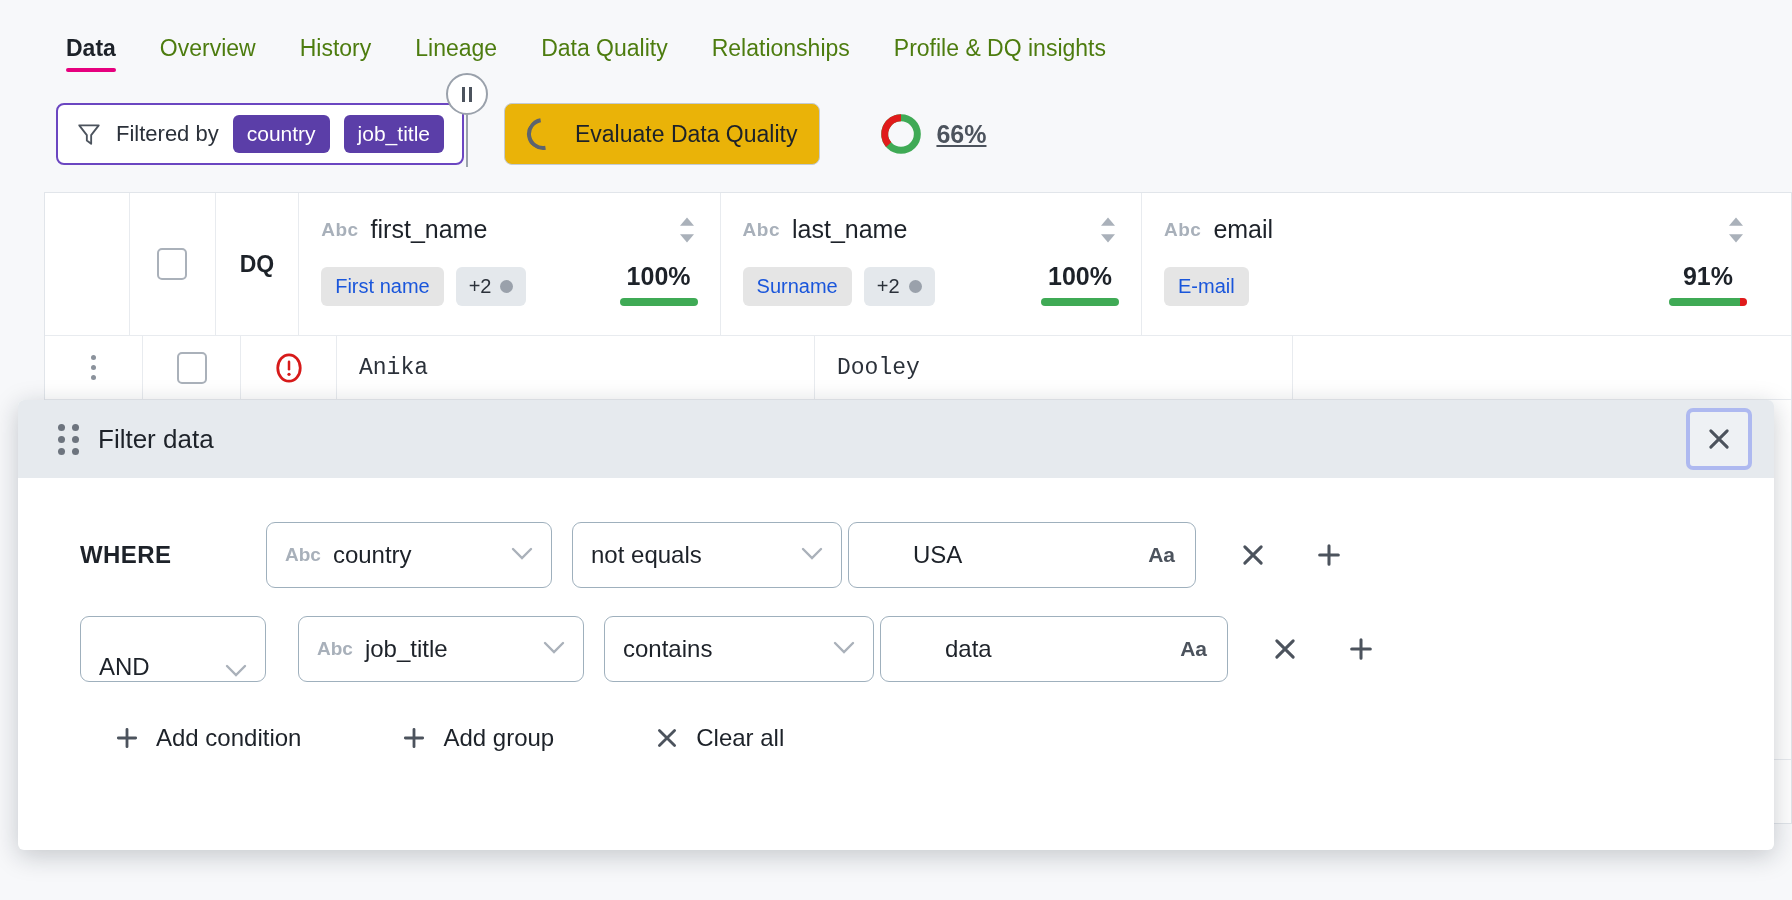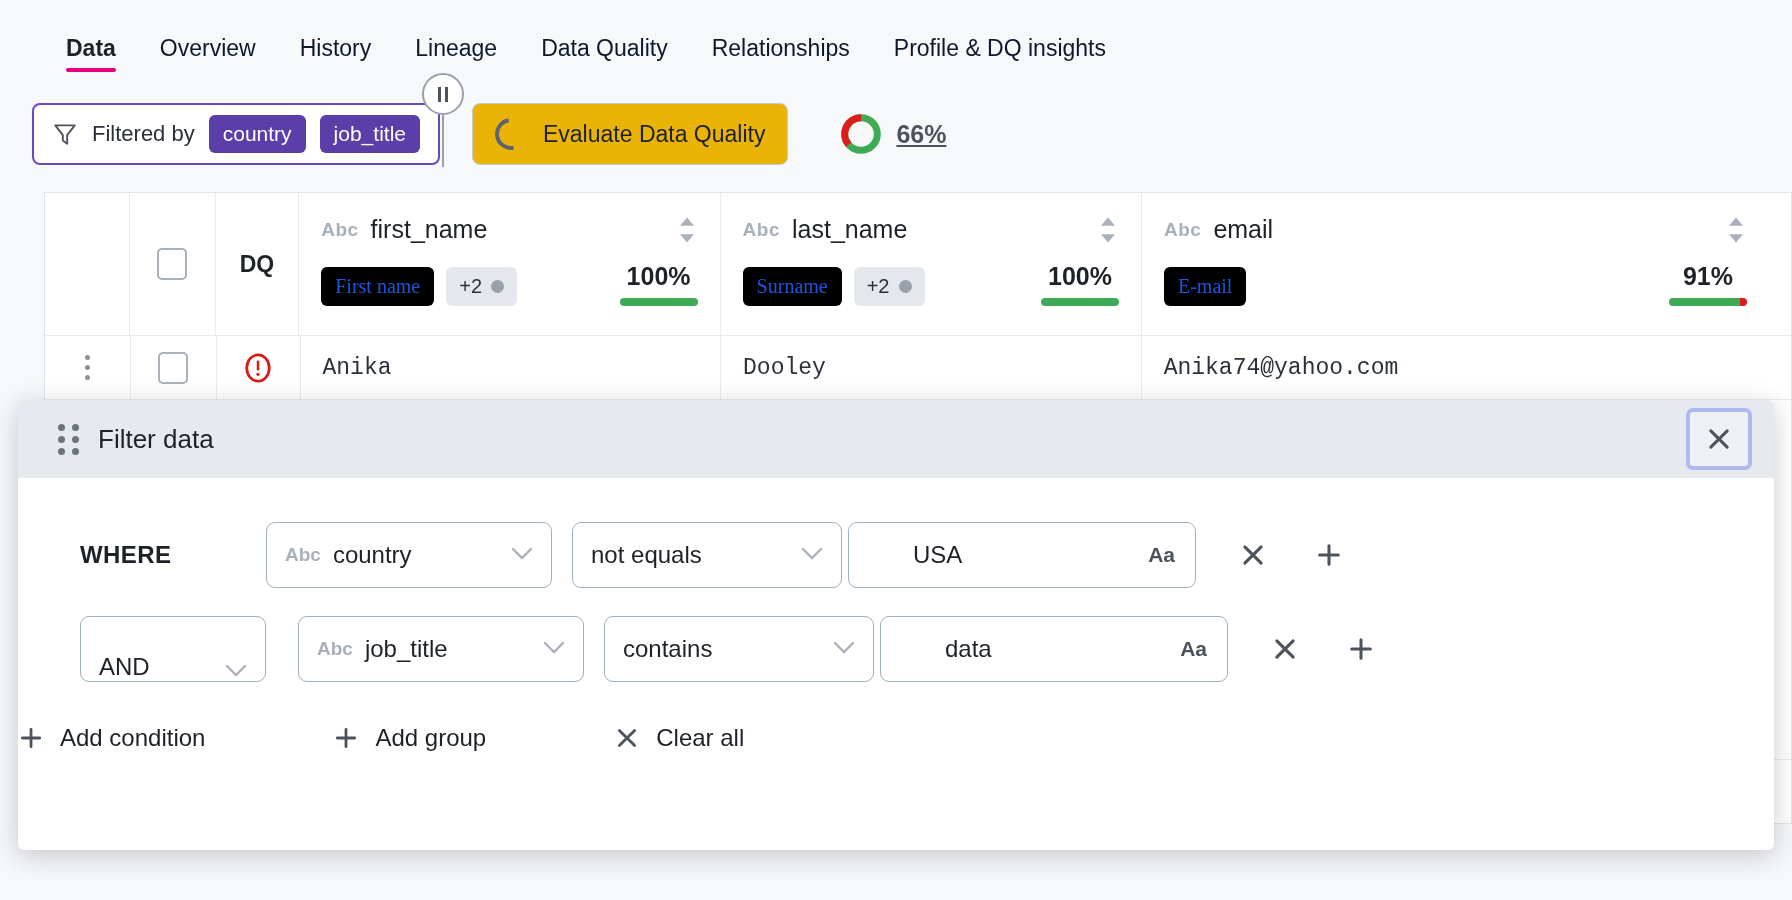--- a/index.html
+++ b/index.html
@@ -13,34 +13,34 @@
 
   
   .tabbar {
     position: absolute; top: 0; left: 0; width: 1792px; height: 78px;
     background: #f7f8fa;
     display: flex; align-items: flex-end; gap: 0px;
     padding-left: 44px;
   }
   .tab {
     position: relative;
-    font-size: 23px; color: #0f172a;
+    font-size: 23px; color: #4d7c0f;
     padding: 0 22px 16px 22px;
     cursor: pointer; white-space: nowrap;
   }
   .tab.active { color: #1d2229; font-weight: bold; }
   .tab.active::after {
     content: ""; position: absolute; left: 22px; right: 22px; bottom: 6px;
     height: 4px; background: #e6007e; border-radius: 2px;
   }
 
   
   .toolbar {
     position: absolute; top: 88px; left: 0; width: 1792px; height: 92px;
-    display: flex; align-items: center; padding-left: 32px; gap: 18px;
+    display: flex; align-items: center; padding-left: 56px; gap: 26px;
   }
   .filtered-box {
     display: flex; align-items: center; gap: 14px;
     height: 62px; padding: 0 18px;
     border: 2px solid #6b46c1; border-radius: 8px; background: #ffffff;
     position: relative; cursor: pointer;
   }
   .funnel-icon { width: 26px; height: 26px; flex: none; }
   .filtered-label { font-size: 22px; color: #2b313a; }
   .chip {
@@ -88,21 +88,21 @@
   .th-dq { width: 96px; display: flex; align-items: center; justify-content: center; }
   .th-dq span { font-size: 23px; font-weight: bold; color: #1d2229; }
   .th-col { width: 478px; padding: 22px 22px 0 22px; }
   .th-col.last { border-right: none; width: 740px; }
   .chkbox { width: 30px; height: 32px; border: 2px solid #aab1ba; border-radius: 5px; background: #fff; cursor: pointer; }
   .col-top { display: flex; align-items: center; }
   .abc { font-size: 19px; color: #a8b0ba; font-weight: bold; margin-right: 12px; letter-spacing: .5px; }
   .col-name { font-size: 25px; color: #1d2229; }
   .sort-ico { margin-left: auto; width: 22px; height: 28px; cursor: pointer; }
   .col-bottom { display: flex; align-items: flex-end; margin-top: 18px; }
-  .tag-blue { background: #000000; color: #1a56db; font-size: 20px; padding: 8px 14px; border-radius: 6px; white-space: nowrap; font-family: Liberation Serif, serif; }
+  .tag-blue { background: #e5e5e5; color: #1a56db; font-size: 20px; padding: 8px 14px; border-radius: 6px; white-space: nowrap; }
   .tag-gray { background: #e4e8ec; color: #2b313a; font-size: 20px; padding: 8px 13px; border-radius: 6px;
               margin-left: 12px; display: flex; align-items: center; gap: 9px; }
   .tag-dot { width: 13px; height: 13px; border-radius: 50%; background: #9aa1ab; display: inline-block; }
   .pct-wrap { margin-left: auto; text-align: center; }
   .pct-num { font-size: 25px; font-weight: bold; color: #1d2229; }
   .pct-bar { margin-top: 7px; height: 8px; width: 78px; border-radius: 4px; overflow: hidden; display: flex; background: #e4e8ec; }
   .pct-bar i { display: block; height: 100%; }
 
   .trow { display: flex; height: 64px; border-top: 1px solid #e8ebef; background: #ffffff; align-items: center; }
   .td { height: 64px; display: flex; align-items: center; border-right: 1px solid #e8ebef; }
@@ -149,21 +149,21 @@
   .sel-op { width: 270px; margin-right: 6px; }
   .txtin {
     height: 66px; width: 348px; border: 1px solid #9fb0bd; border-radius: 9px; background: #ffffff;
     display: flex; align-items: center; padding: 0 20px; cursor: text;
   }
   .txtin .tval { font-size: 24px; color: #1d2229; margin-left: 44px; }
   .txtin .aa { margin-left: auto; font-size: 21px; font-weight: bold; color: #4c535d; }
   .ibtn { width: 54px; display: flex; align-items: center; justify-content: center; cursor: pointer; }
   .ibtn.x { margin-left: 30px; }
   .ibtn.p { margin-left: 22px; }
-  .actions { display: flex; margin-top: 42px; gap: 28px; }
+  .actions { display: flex; padding-left: 96px; margin-top: 42px; }
   .act { display: flex; align-items: center; gap: 16px; cursor: pointer; margin-right: 100px; }
   .act .lbl { font-size: 24px; color: #1d2229; }
   .act.clear { margin-right: 0; }
 </style>
 </head>
 <body>
 
 <div id="root">
 
   <div class="tabbar">
@@ -303,21 +303,20 @@
       </div>
       <div class="td td-dq">
         <svg class="err-ico" viewBox="0 0 24 24">
           <ellipse cx="12" cy="12" rx="9" ry="10.5" fill="none" stroke="#d71a1a" stroke-width="2.2"></ellipse>
           <rect x="11" y="6" width="2" height="8" fill="#d71a1a" rx="1"></rect>
           <circle cx="12" cy="17" r="1.3" fill="#d71a1a"></circle>
         </svg>
       </div>
       <div class="td td-col">Anika</div>
       <div class="td td-col">Dooley</div>
-      <div class="td td-col last">Anika74@yahoo.com</div>
     </div>
 
     <div class="trow" style="height:360px">
       <div class="td td-menu" style="height:360px"></div>
       <div class="td td-check" style="height:360px"></div>
       <div class="td td-dq" style="height:360px"></div>
       <div class="td td-col" style="height:360px"></div>
       <div class="td td-col" style="height:360px"></div>
       <div class="td td-col last" style="height:360px"></div>
     </div>

